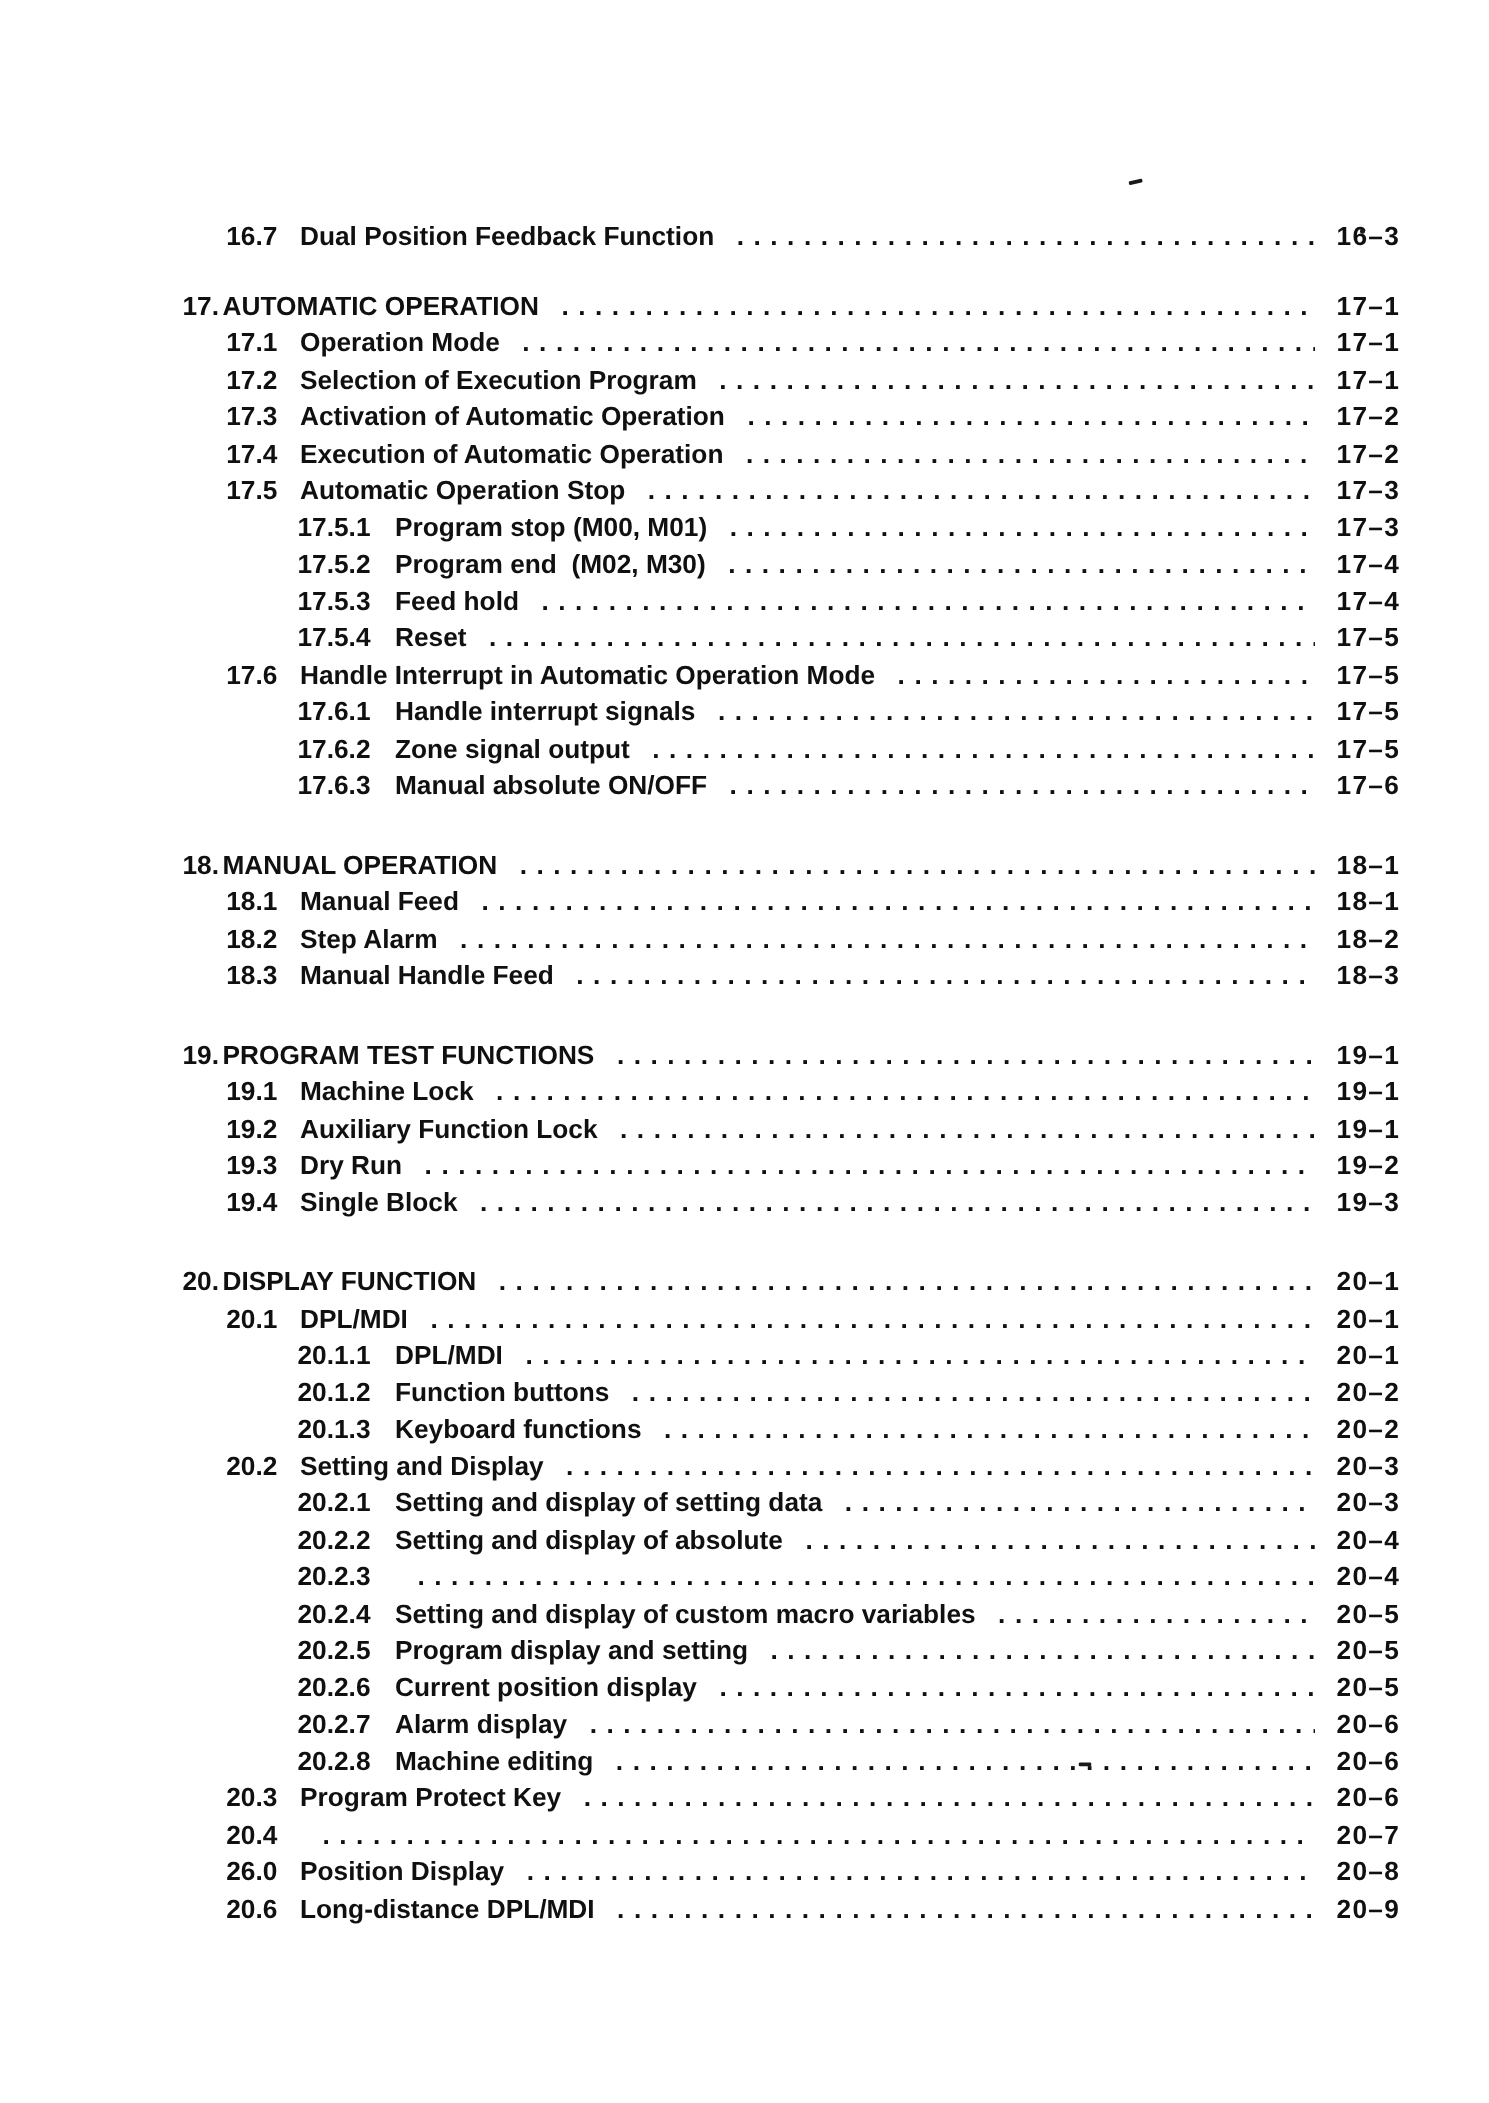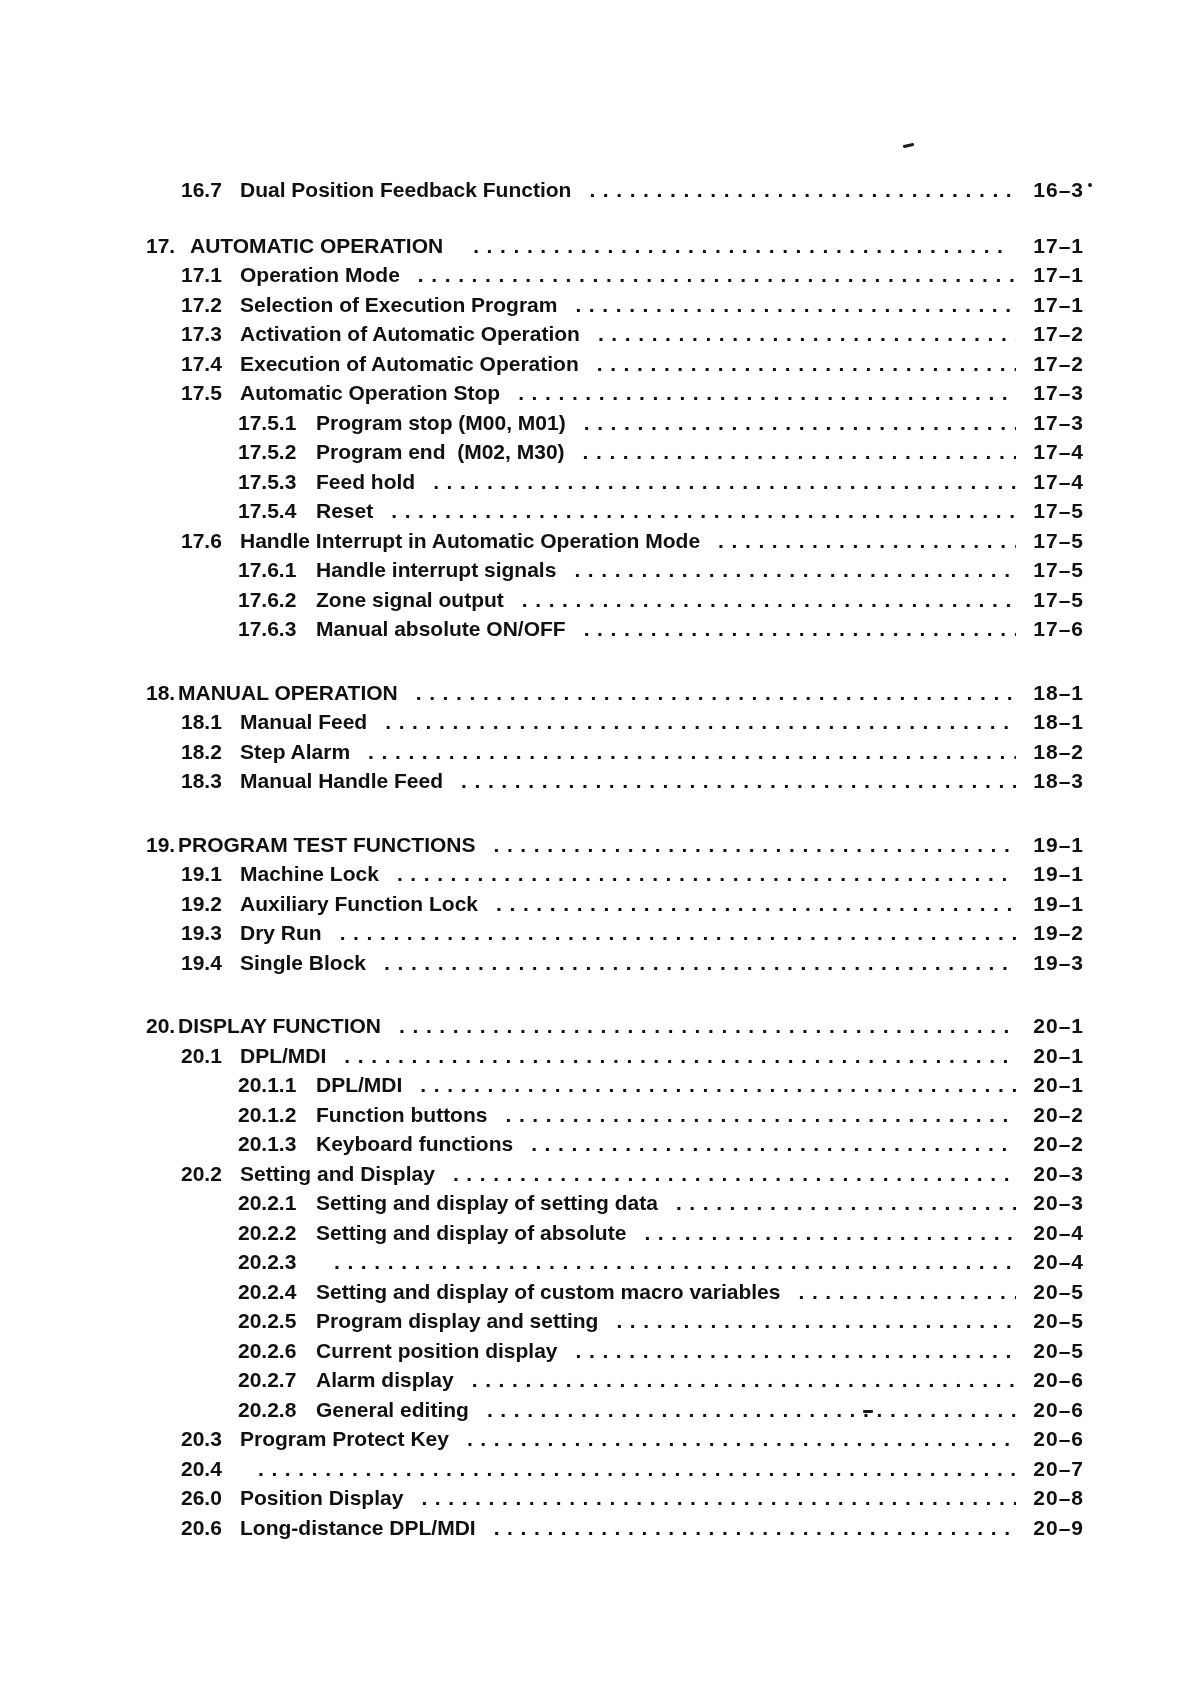--- a/index.html
+++ b/index.html
@@ -22,21 +22,21 @@
     left: 0;
     right: 0;
   }
   .row {
     display: flex;
     align-items: baseline;
     height: 29.5px;
     line-height: 29.5px;
     font-size: 21px;
     font-weight: 700;
-    padding-right: 107px;
+    padding-right: 71px;
     white-space: nowrap;
   }
   .lvl0 { padding-left: 146px; }
   .lvl1 { padding-left: 181px; }
   .lvl2 { padding-left: 238px; }
   .num  { flex: 0 0 auto; }
   .lvl0 .num { width: 32px; }
   .lvl1 .num { width: 59px; }
   .lvl2 .num { width: 78px; }
   .title {
@@ -52,21 +52,21 @@
     padding-left: 18px;
     margin-right: 17px;
     font-weight: 700;
   }
   .page {
     flex: 0 0 auto;
     min-width: 50px;
     text-align: left;
     letter-spacing: 1px;
   }
-  .chapter-gap-small { margin-top: 26px; gap: 12px; }
+  .chapter-gap-small { margin-top: 26px; }
   .chapter-gap-large { margin-top: 34px; }
 
   
   .artifact {
     position: absolute;
     background: #1a1a1a;
   }
   #artifact-dash-top {
     left: 903px; top: 144px;
     width: 11px; height: 3px;
@@ -305,21 +305,21 @@
         <span class="page">20–5</span>
       </div>
       <div class="row lvl2">
         <span class="num">20.2.7</span>
         <span class="title">Alarm display</span>
         <span class="leader">..........................................................................................</span>
         <span class="page">20–6</span>
       </div>
       <div class="row lvl2">
         <span class="num">20.2.8</span>
-        <span class="title">General editing</span>
+        <span class="title">Machine editing</span>
         <span class="leader">..........................................................................................</span>
         <span class="page">20–6</span>
       </div>
       <div class="row lvl1">
         <span class="num">20.3</span>
         <span class="title">Program Protect Key</span>
         <span class="leader">..........................................................................................</span>
         <span class="page">20–6</span>
       </div>
       <div class="row lvl1">

